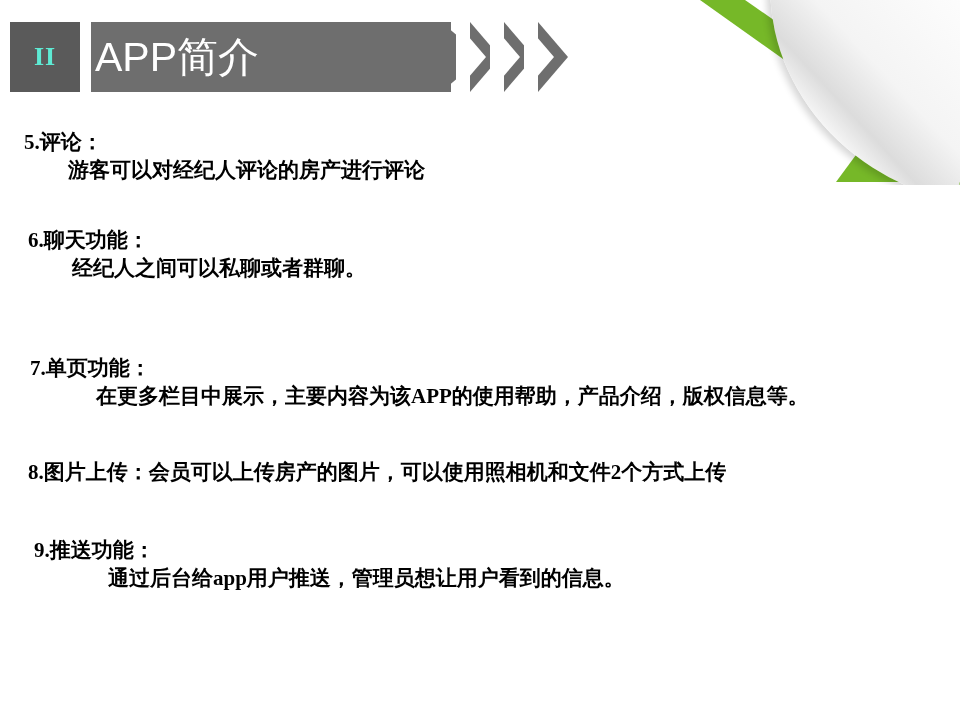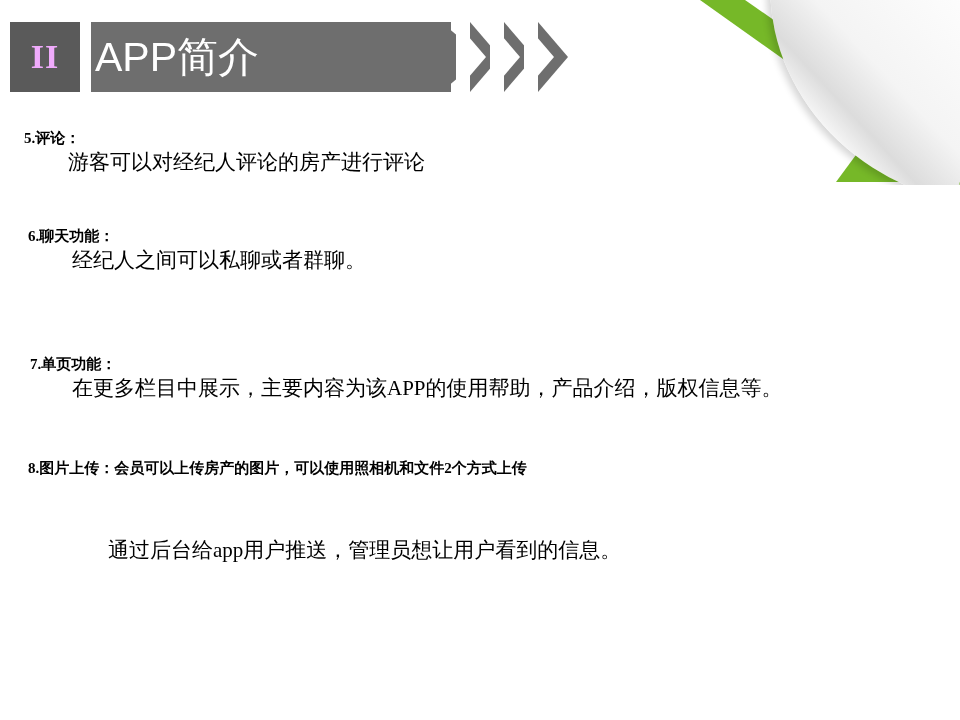--- a/index.html
+++ b/index.html
@@ -21,26 +21,26 @@
     left: 10px;
     top: 22px;
     height: 70px;
     display: flex;
     align-items: stretch;
   }
   .header-badge {
     width: 70px;
     height: 70px;
     background: #5a5a5a;
-    color: #f0abfc;
+    color: #5eead4;
     display: flex;
     align-items: center;
     justify-content: center;
     font-family: "Liberation Serif", "DejaVu Serif", serif;
-    font-size: 34px;
+    font-size: 26px;
     font-weight: bold;
     letter-spacing: 1px;
   }
   .header-bar {
     margin-left: 11px;
     width: 360px;
     height: 70px;
     background: #6e6e6e;
     display: flex;
     align-items: center;
@@ -148,28 +148,28 @@
     left: 0;
     top: 128px;
     width: 960px;
   }
   .block {
     margin-bottom: 6px;
   }
   .line-title {
     font-family: "Liberation Serif", "DejaVu Serif", serif;
     font-weight: bold;
-    font-size: 15px;
+    font-size: 21px;
     color: #000000;
     line-height: 1.35;
     white-space: pre-wrap;
   }
   .line-body {
     font-family: "Liberation Serif", "DejaVu Serif", serif;
-    font-weight: normal;
+    font-weight: bold;
     font-size: 21px;
     color: #000000;
     line-height: 1.35;
     white-space: pre-wrap;
   }
 </style>
 </head>
 <body>
 
 <div class="curl">
@@ -200,24 +200,25 @@
     <div class="line-body" style="margin-left:68px;">游客可以对经纪人评论的房产进行评论</div>
   </div>
 
   <div class="block" style="position:absolute; top:98px; left:0; width:960px;">
     <div class="line-title" style="margin-left:28px;">6.聊天功能：</div>
     <div class="line-body" style="margin-left:72px;">经纪人之间可以私聊或者群聊。</div>
   </div>
 
   <div class="block" style="position:absolute; top:196px; left:0; width:960px;">
     <div class="line-title" style="margin-left:30px;margin-top:30px;">7.单页功能：</div>
-    <div class="line-body" style="margin-left:72px; margin-right:8px; text-indent:0;">在更多栏目中展示，主要内容为该APP的使用帮助，产品介绍，版权信息等。</div>
+    <div class="line-body" style="margin-left:96px; margin-right:8px; text-indent:0;">在更多栏目中展示，主要内容为该APP的使用帮助，产品介绍，版权信息等。</div>
   </div>
 
   <div class="block" style="position:absolute; top:330px; left:0; width:960px;">
     <div class="line-title" style="margin-left:28px;">8.图片上传：会员可以上传房产的图片，可以使用照相机和文件2个方式上传</div>
   </div>
 
   <div class="block" style="position:absolute; top:408px; left:0; width:960px;">
+    <div class="line-title" style="margin-left:34px;">9.推送功能：</div>
     <div class="line-body" style="margin-left:108px;">通过后台给app用户推送，管理员想让用户看到的信息。</div>
   </div>
 
 </div>
 
 </body></html>

